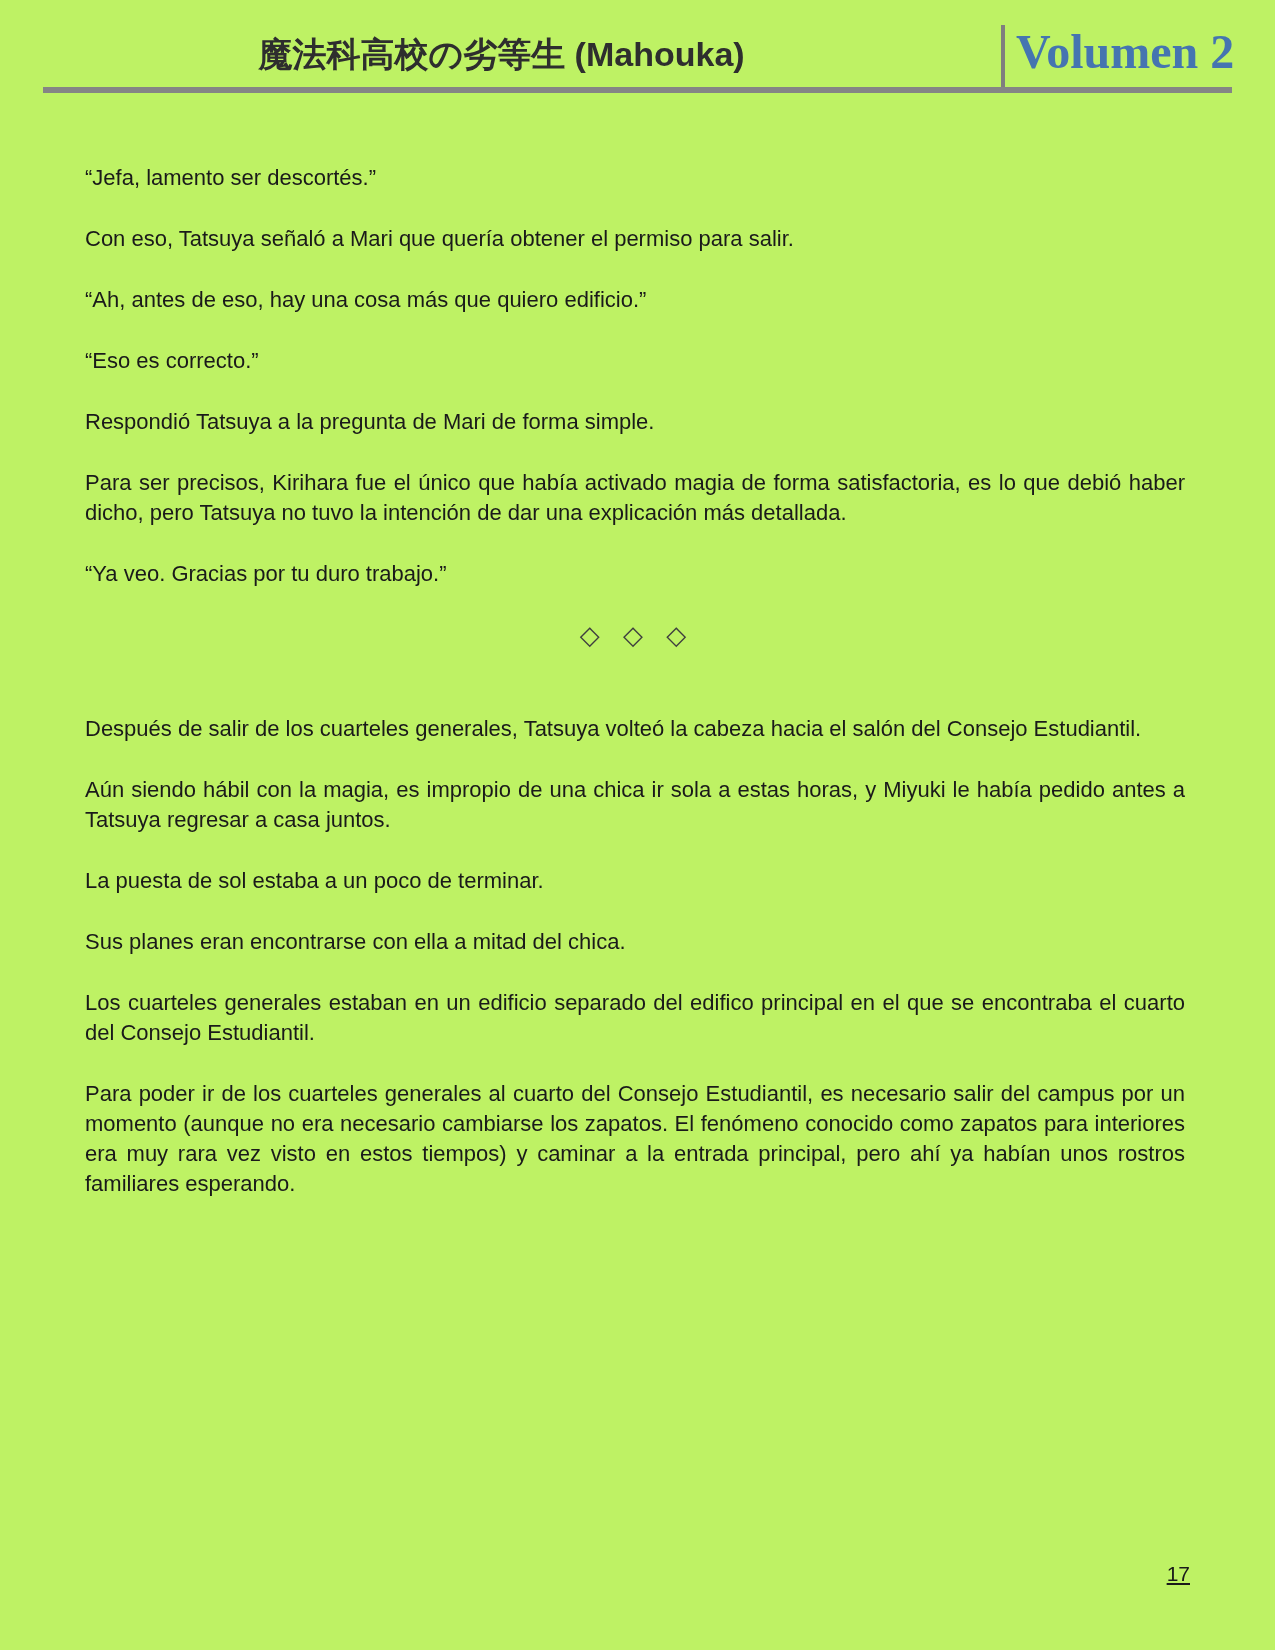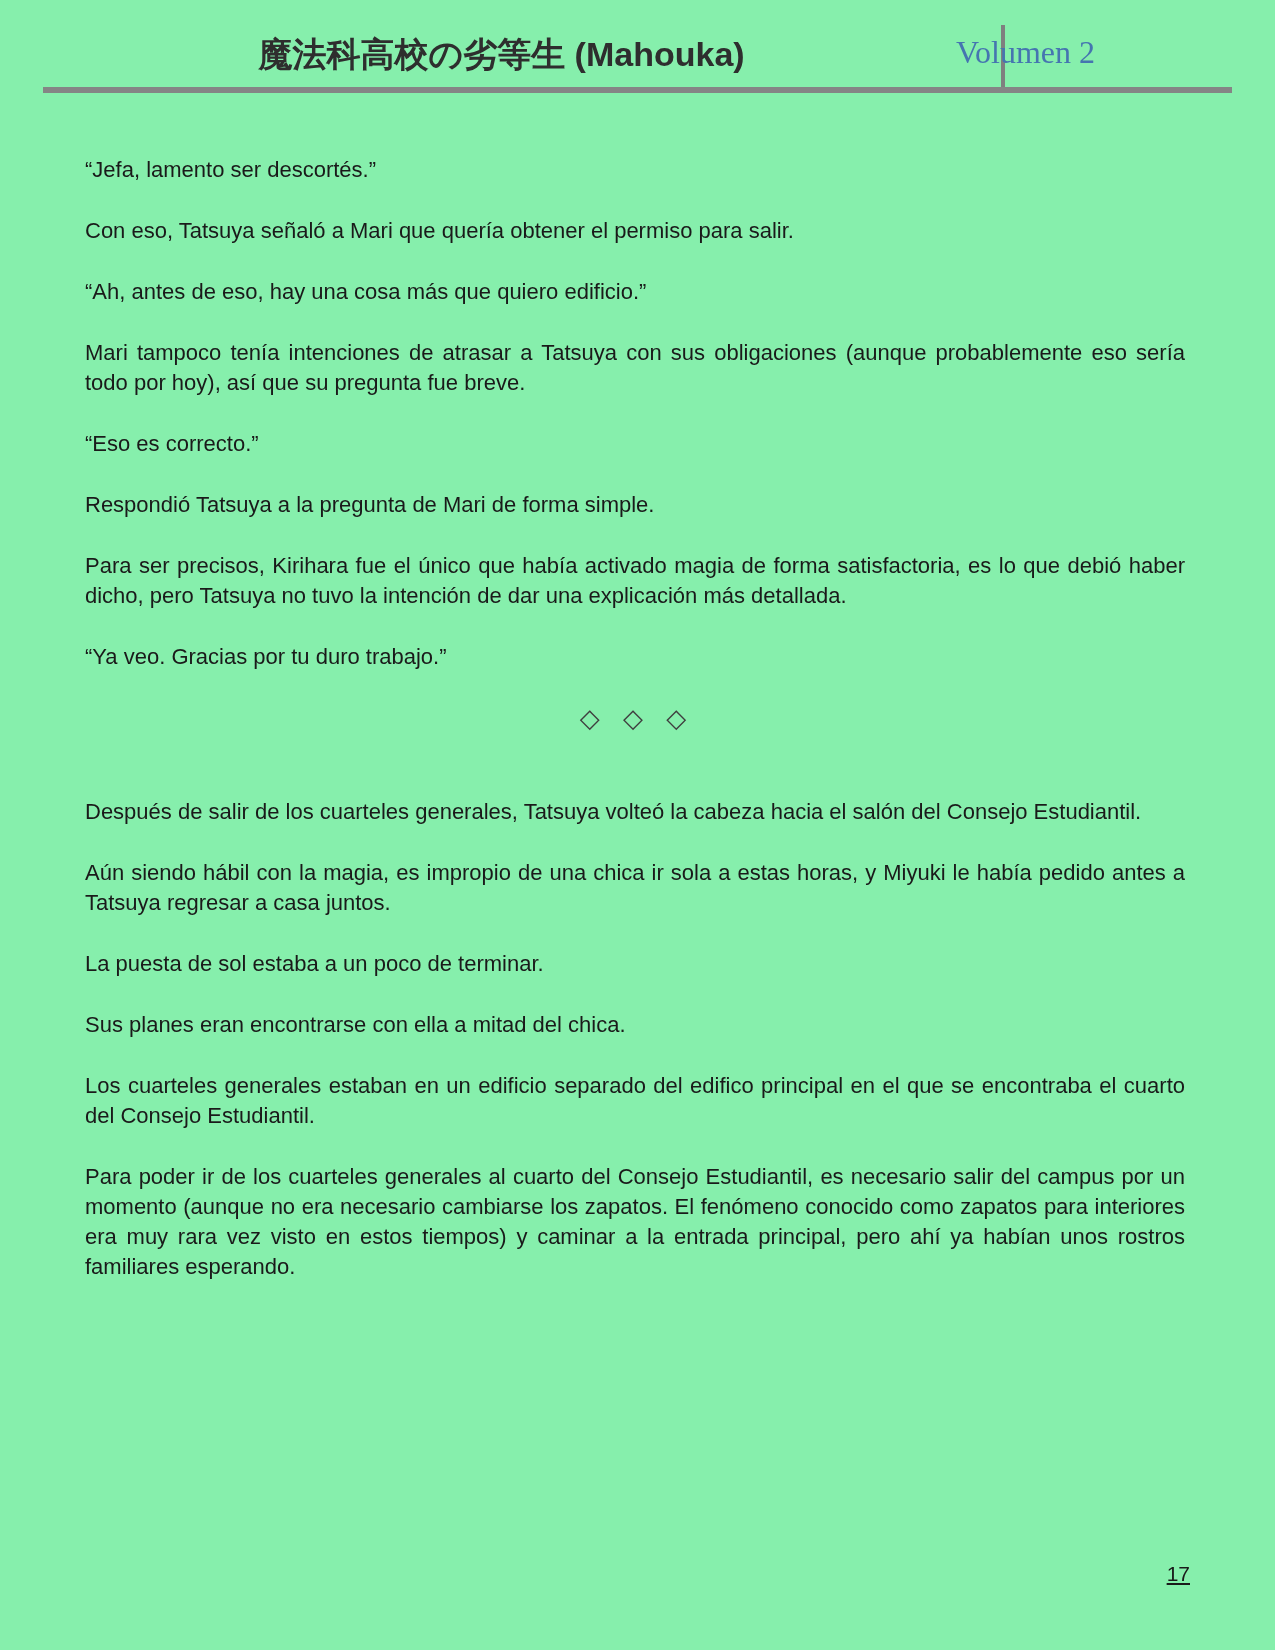--- a/index.html
+++ b/index.html
@@ -11,21 +11,21 @@
     width: 1275px;
     height: 1650px;
     position: relative;
     font-family: "Liberation Sans", "DejaVu Sans", sans-serif;
     color: #1a1a1a;
     overflow: hidden;
   }
   .page {
     position: absolute;
     inset: 0;
-    background: #86efac;
+    background: #bef264;
     padding-left: 48px;
   }
 
   
   .header {
     position: absolute;
     top: 0; left: 0; right: 0;
     height: 100px;
   }
   .doc-title {
@@ -45,24 +45,24 @@
     position: absolute;
     top: 25px;
     left: 1001px;
     width: 4px;
     height: 67px;
     background: #7f7f7f;
   }
   .volume-label {
     position: absolute;
     top: 30px;
-    left: 956px;
+    left: 1016px;
     font-family: "Liberation Serif", "DejaVu Serif", serif;
-    font-weight: normal;
-    font-size: 32px;
+    font-weight: bold;
+    font-size: 48px;
     line-height: 44px;
     color: #4575b0;
     white-space: nowrap;
   }
   .header-rule {
     position: absolute;
     top: 87px;
     left: 43px;
     right: 43px;
     height: 6px;
@@ -70,21 +70,21 @@
   }
 
   
   .content {
     position: absolute;
     top: 155px;
     left: 85px;
     right: 90px;
   }
   .content p {
-    margin: 0 0 31px 0;
+    margin: 8px 0 31px 0;
     font-size: 22px;
     line-height: 30px;
     text-align: justify;
     color: #1a1a1a;
   }
   .scene-separator {
     margin: 30px 0 64px 0;
     text-align: center;
     font-size: 26px;
     line-height: 30px;
@@ -114,21 +114,20 @@
     <div class="doc-title">魔法科高校の劣等生 (Mahouka)</div>
     <div class="vert-bar"></div>
     <div class="volume-label">Volumen 2</div>
     <div class="header-rule"></div>
   </div>
 
   <div class="content">
     <p>“Jefa, lamento ser descortés.”</p>
     <p>Con eso, Tatsuya señaló a Mari que quería obtener el permiso para salir.</p>
     <p>“Ah, antes de eso, hay una cosa más que quiero edificio.”</p>
-    <p>Mari tampoco tenía intenciones de atrasar a Tatsuya con sus obligaciones (aunque probablemente eso sería todo por hoy), así que su pregunta fue breve.</p>
     <p>“Eso es correcto.”</p>
     <p>Respondió Tatsuya a la pregunta de Mari de forma simple.</p>
     <p>Para ser precisos, Kirihara fue el único que había activado magia de forma satisfactoria, es lo que debió haber dicho, pero Tatsuya no tuvo la intención de dar una explicación más detallada.</p>
     <p>“Ya veo. Gracias por tu duro trabajo.”</p>
 
     <div class="scene-separator">◇ ◇ ◇</div>
 
     <p>Después de salir de los cuarteles generales, Tatsuya volteó la cabeza hacia el salón del Consejo Estudiantil.</p>
     <p>Aún siendo hábil con la magia, es impropio de una chica ir sola a estas horas, y Miyuki le había pedido antes a Tatsuya regresar a casa juntos.</p>
     <p>La puesta de sol estaba a un poco de terminar.</p>

